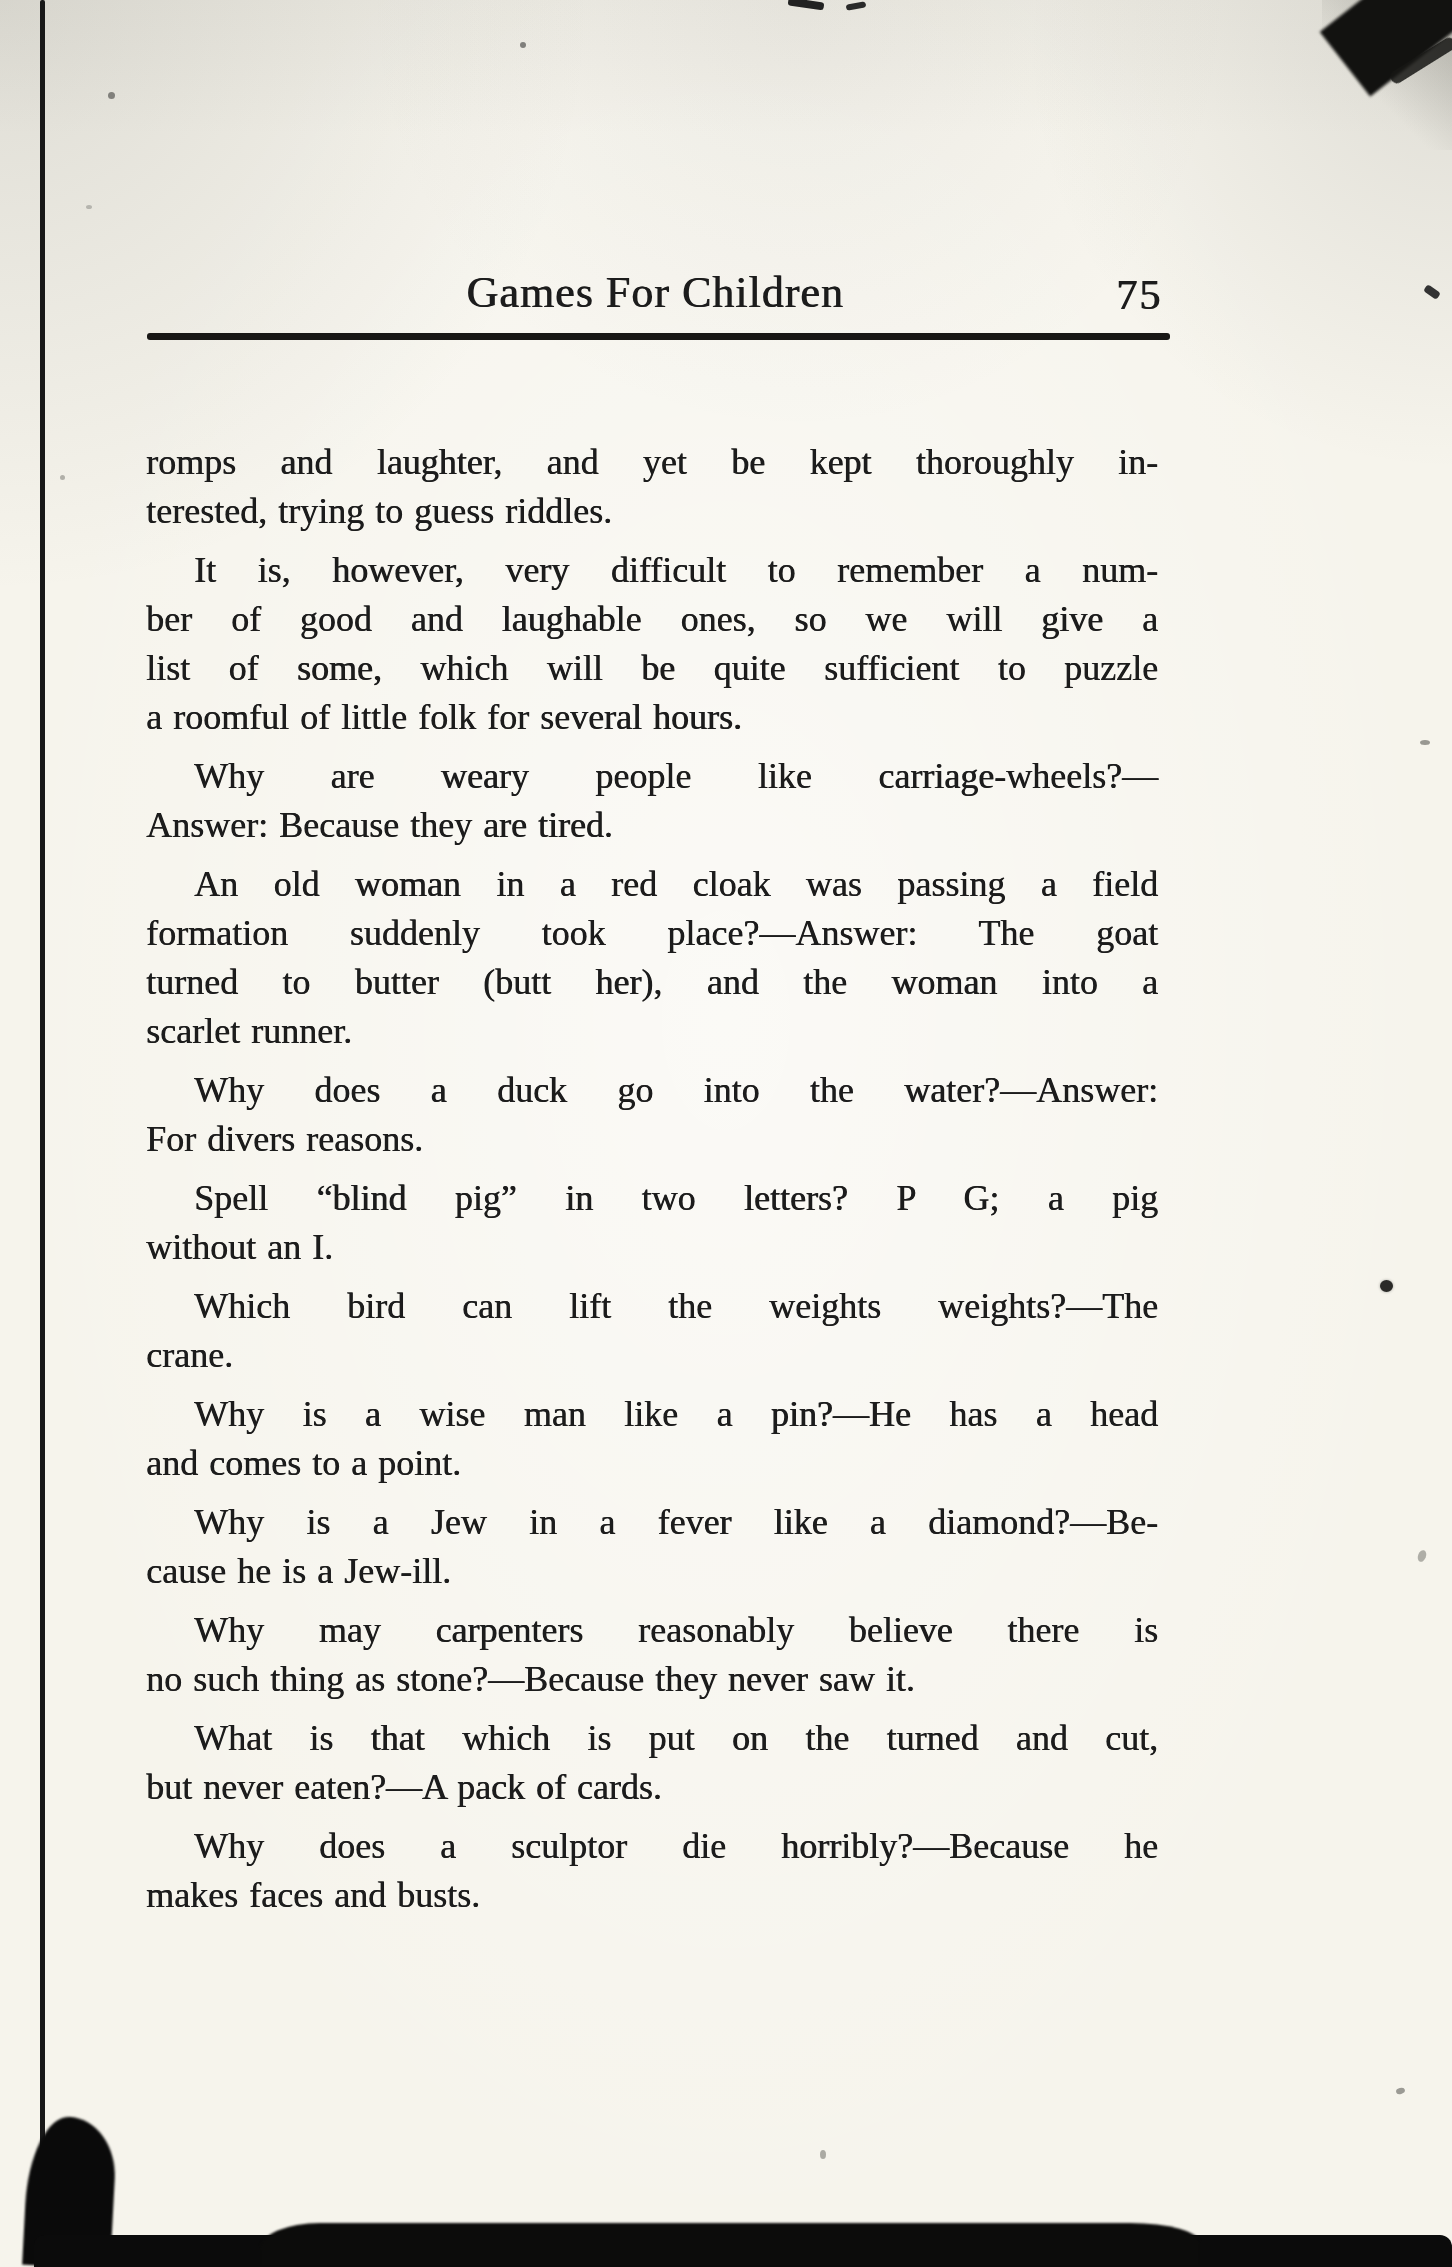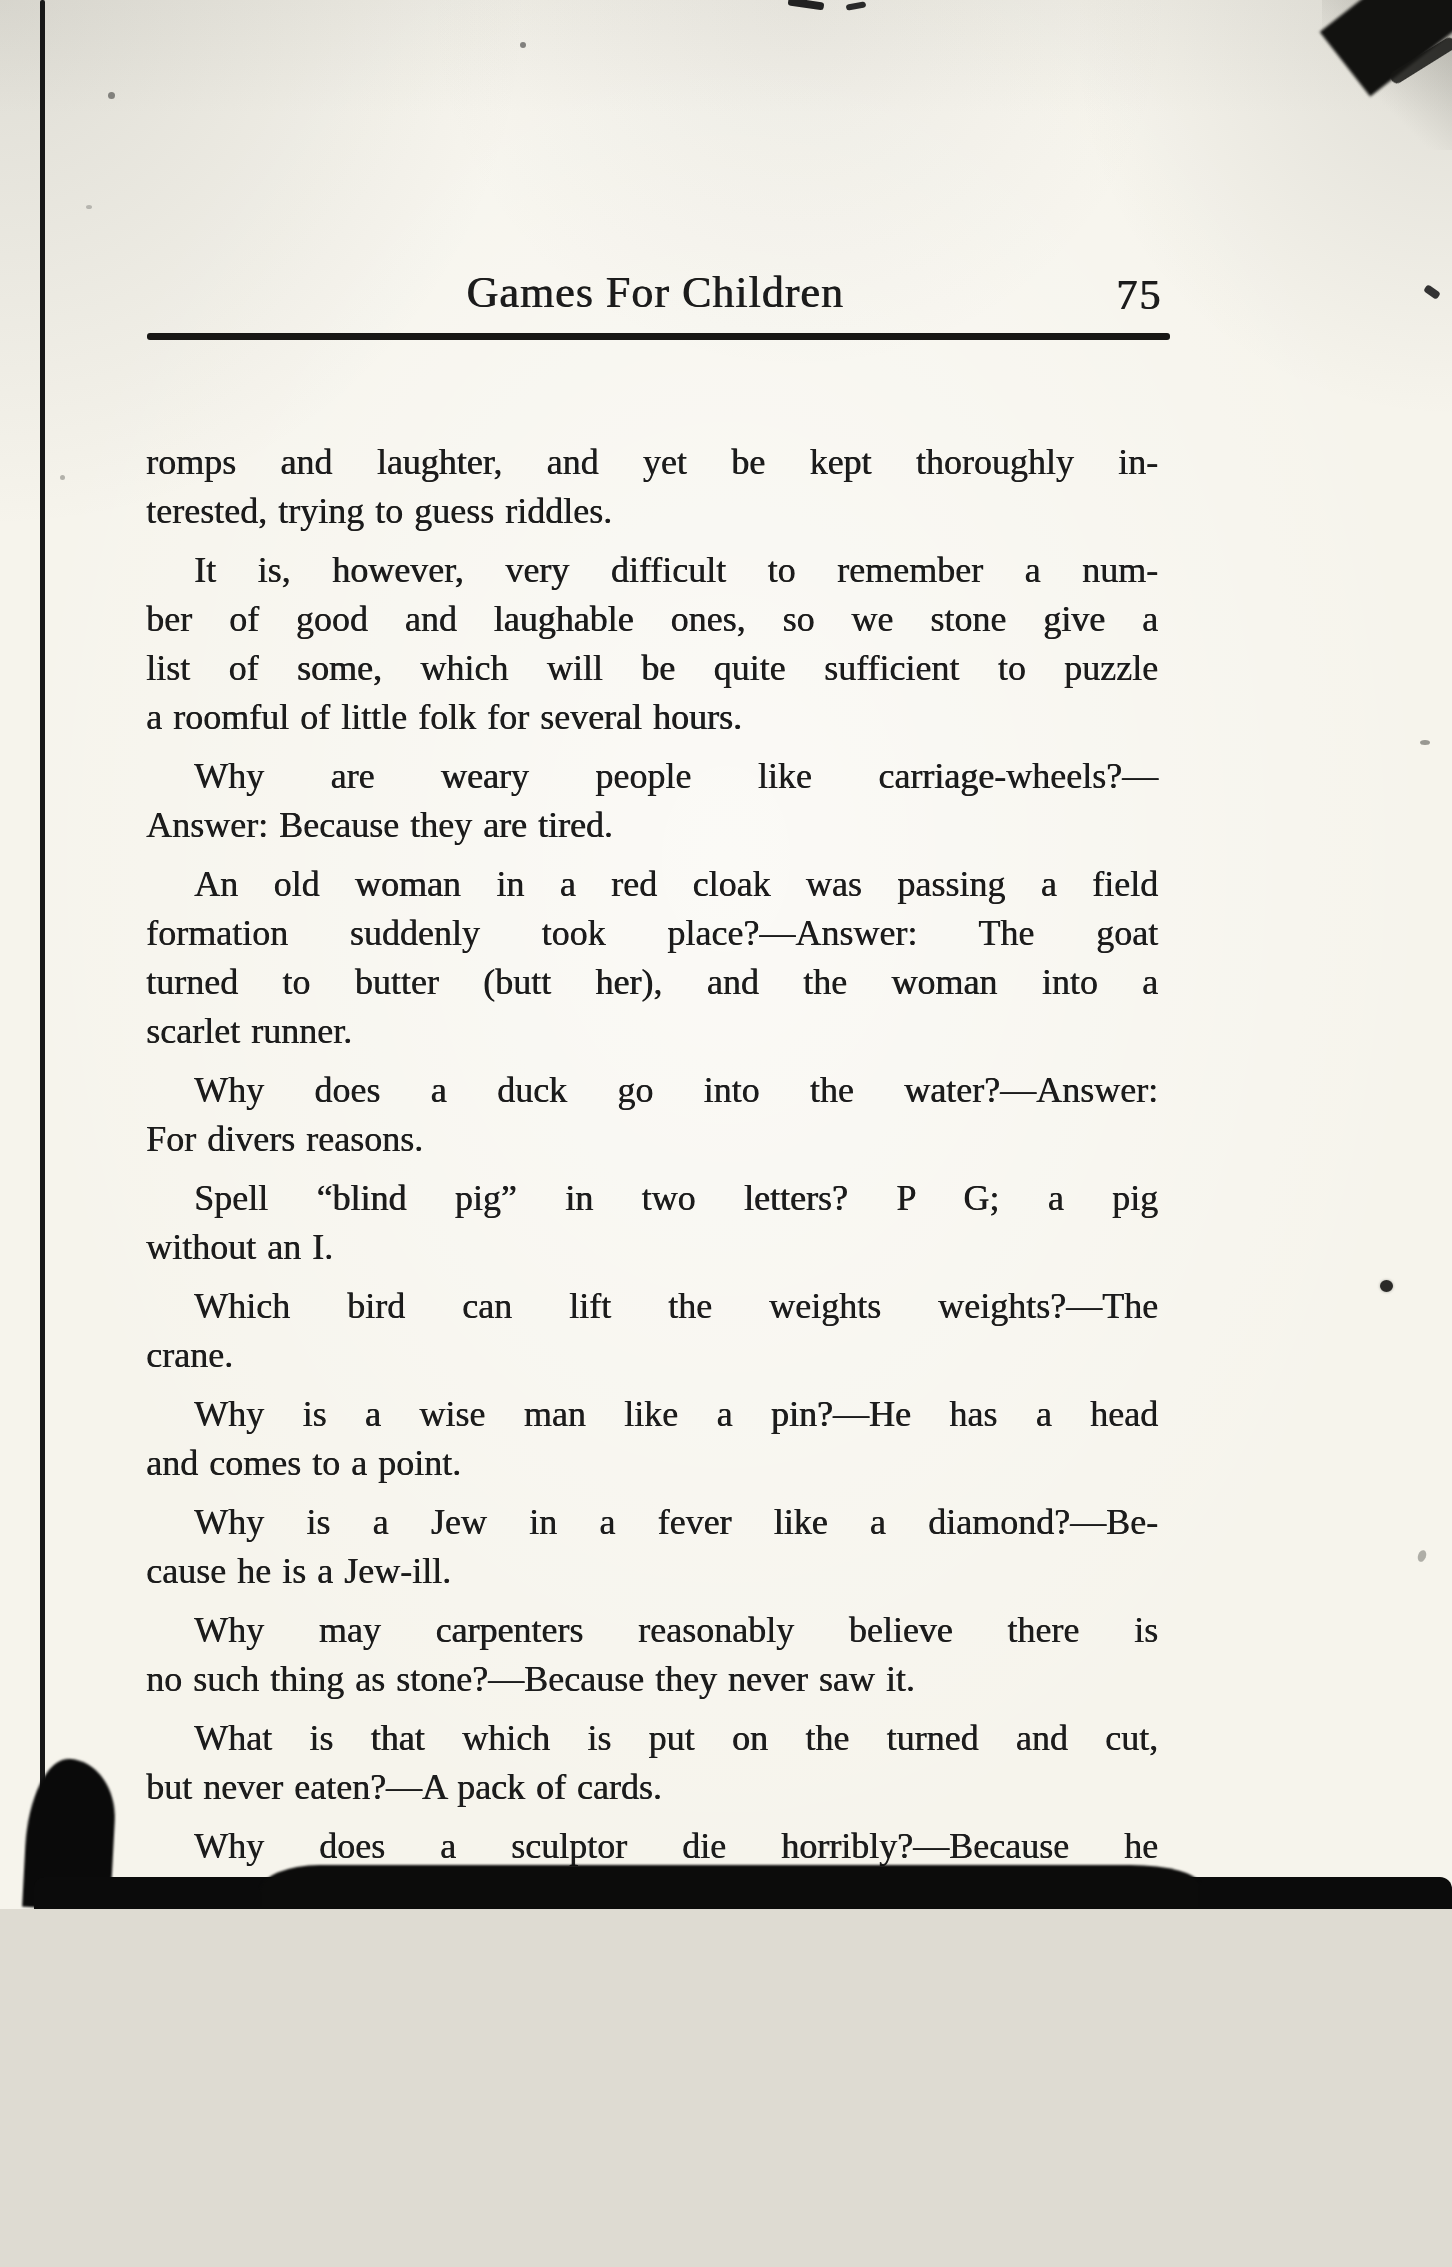--- a/index.html
+++ b/index.html
@@ -1,20 +1,20 @@
 <!DOCTYPE html>
 <html><head>
 <meta charset="utf-8">
 <style>
   * { margin: 0; padding: 0; box-sizing: border-box; }
   html, body { width: 1452px; height: 2267px; background: #dedbd2; }
   .page {
     position: relative;
     width: 1452px;
-    height: 1909px;
+    height: 2267px;
     overflow: hidden;
     color: #1c1c1c;
     font-family: "Liberation Serif", "DejaVu Serif", serif;
     background:
       radial-gradient(circle at 0% 0%, rgba(100,100,92,.16), transparent 22%),
       radial-gradient(circle at 55% 0%, rgba(120,118,110,.08), transparent 18%),
       radial-gradient(circle at 100% 2%, rgba(90,90,84,.14), transparent 16%),
       linear-gradient(rgba(118,116,106,.07), transparent 6%),
       radial-gradient(ellipse at 50% 45%, rgba(255,255,255,.55), transparent 70%),
       #f6f4ec;
@@ -75,21 +75,21 @@
   </header>
   <div class="rule"></div>
 
   <main class="body">
       <div class="para">
         <div class="line">romps and laughter, and yet be kept thoroughly in-</div>
         <div class="line last">terested, trying to guess riddles.</div>
       </div>
       <div class="para">
         <div class="line first-indent">It is, however, very difficult to remember a num-</div>
-        <div class="line">ber of good and laughable ones, so we stone give a</div>
+        <div class="line">ber of good and laughable ones, so we will give a</div>
         <div class="line">list of some, which will be quite sufficient to puzzle</div>
         <div class="line last">a roomful of little folk for several hours.</div>
       </div>
       <div class="para">
         <div class="line first-indent">Why are weary people like carriage-wheels?—</div>
         <div class="line last">Answer: Because they are tired.</div>
       </div>
       <div class="para">
         <div class="line first-indent">An old woman in a red cloak was passing a field</div>
         <div class="line">formation suddenly took place?—Answer: The goat</div>

